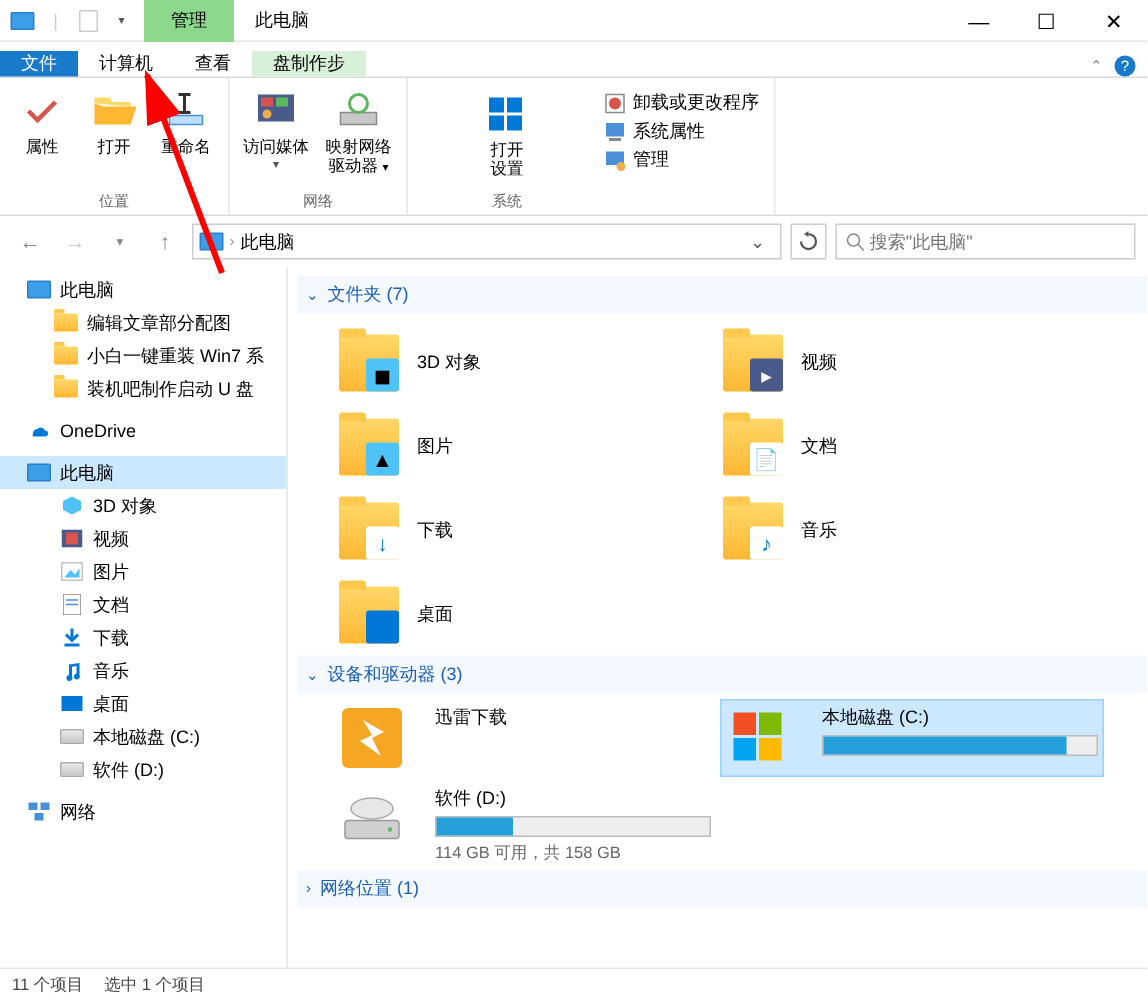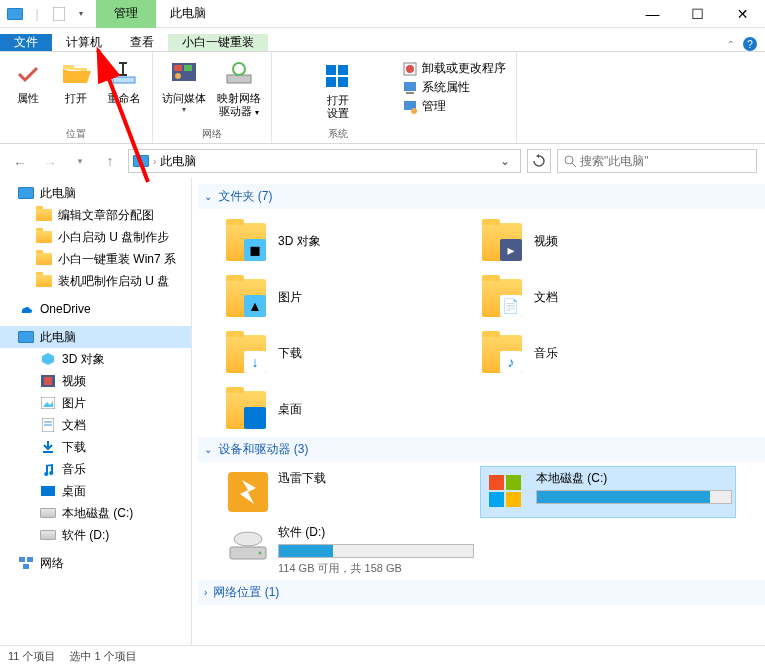--- a/index.html
+++ b/index.html
@@ -60,21 +60,21 @@
 .section-head .chev { font-size: 10px; }
 .folder-grid { display: flex; flex-wrap: wrap; padding-left: 24px; }
 .folder-item { width: 256px; height: 56px; display: flex; align-items: center; gap: 10px; cursor: pointer; padding: 2px; }
 .folder-item .fico { width: 44px; height: 44px; position: relative; }
 .folder-back { position: absolute; inset: 4px 2px 2px 2px; background: linear-gradient(#ffd869, #ffb732); border-radius: 2px; }
 .folder-back::before { content: ''; position: absolute; top: -4px; left: 0; width: 18px; height: 6px; background: #ffc94d; border-radius: 2px 2px 0 0; }
 .folder-overlay { position: absolute; right: 2px; bottom: 2px; width: 22px; height: 22px; display: flex; align-items: center; justify-content: center; background: #fff; border-radius: 2px; font-size: 14px; }
 .folder-item .flbl { font-size: 12px; }
 
 .drive-grid { display: flex; flex-wrap: wrap; padding-left: 24px; gap: 2px; }
-.drive-item { width: 256px; padding: 4px; display: flex; gap: 8px; cursor: pointer; }
+.drive-item { width: 256px; padding: 4px; display: flex; gap: 20px; cursor: pointer; }
 .drive-item.sel { background: #cce8ff; border: 1px solid #99d1ff; padding: 3px; }
 .drive-item .dico { width: 44px; height: 44px; display: flex; align-items: center; justify-content: center; font-size: 32px; flex-shrink: 0; }
 .drive-info { flex: 1; }
 .drive-name { font-size: 12px; margin-bottom: 3px; }
 .drive-bar { height: 14px; border: 1px solid #bbb; background: #eee; position: relative; margin-bottom: 3px; }
 .drive-fill { height: 100%; background: #26a0da; }
 .drive-text { font-size: 11px; color: #666; }
 
 
 .statusbar { height: 22px; border-top: 1px solid #e5e5e5; display: flex; align-items: center; padding: 0 8px; gap: 14px; font-size: 11px; color: #444; }
@@ -113,21 +113,21 @@
     <div class="win-btn">—</div>
     <div class="win-btn">☐</div>
     <div class="win-btn">✕</div>
   </div>
 </div>
 
 <div class="ribbon-tabs">
   <div class="ribbon-tab file">文件</div>
   <div class="ribbon-tab">计算机</div>
   <div class="ribbon-tab">查看</div>
-  <div class="ribbon-tab tool">小白一键重装</div>
+  <div class="ribbon-tab tool">盘制作步</div>
   <div class="ribbon-help">
     <span style="font-size:10px;color:#888">⌃</span>
     <div class="help-circle">?</div>
   </div>
 </div>
 
 <div class="ribbon">
   <div class="ribbon-group">
     <div class="buttons">
       <div class="ribbon-btn">
@@ -273,26 +273,20 @@
     <div class="tree-item indent1">
         <div class="tico">
           <div class="folder-mini"></div>
         </div>
         <span>编辑文章部分配图</span>
       </div>
     <div class="tree-item indent1">
         <div class="tico">
           <div class="folder-mini"></div>
         </div>
-        <span>小白启动 U 盘制作步</span>
-      </div>
-    <div class="tree-item indent1">
-        <div class="tico">
-          <div class="folder-mini"></div>
-        </div>
         <span>小白一键重装 Win7 系</span>
       </div>
     <div class="tree-item indent1">
         <div class="tico">
           <div class="folder-mini"></div>
         </div>
         <span>装机吧制作启动 U 盘</span>
       </div>
     <div class="tree-spacer"></div>
     <div class="tree-item">

